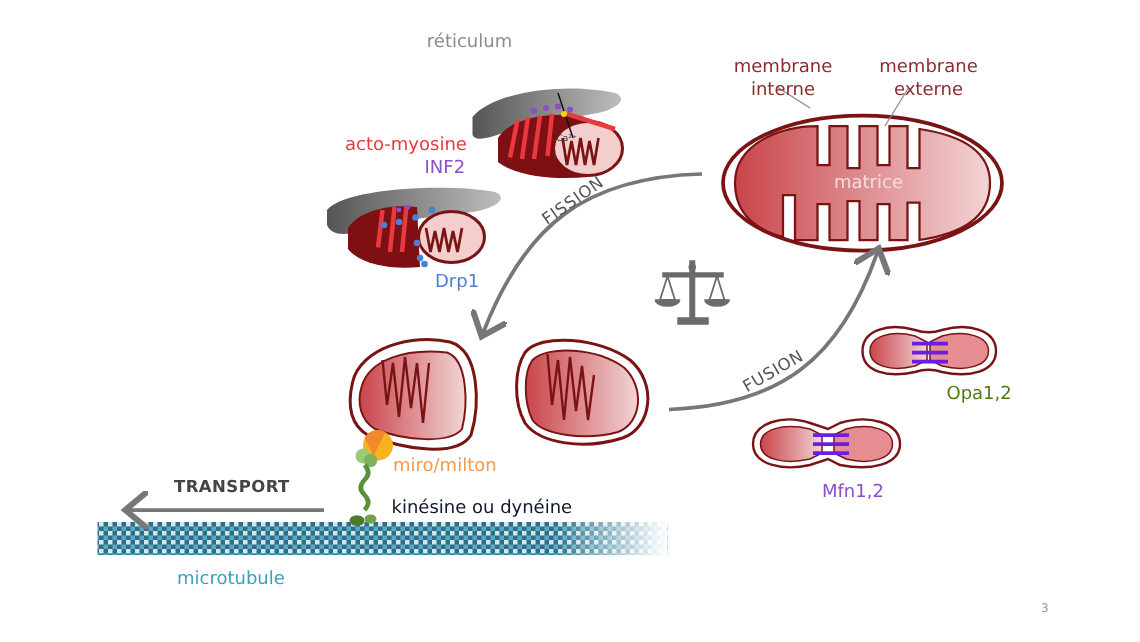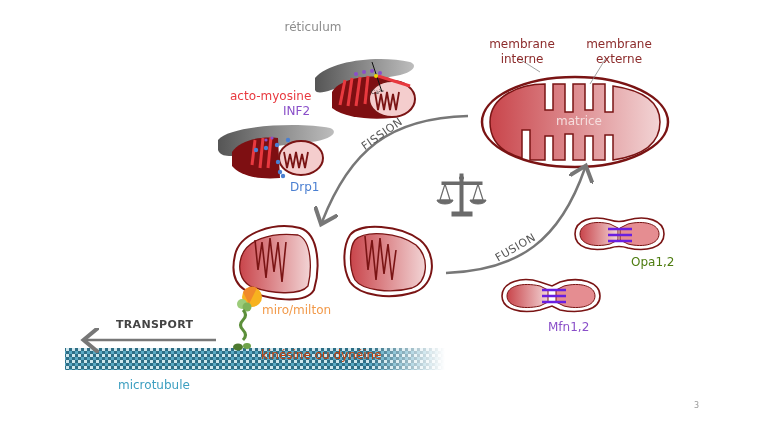--- a/index.html
+++ b/index.html
@@ -11,21 +11,21 @@
   .inf{left:283px;top:104px;font-size:12px;color:#8a4fc9;}
   .drp{left:290px;top:180px;font-size:12px;color:#4a7fd1;}
   .me{left:486px;top:37px;width:72px;text-align:center;font-size:12px;color:#8c2b2b;}
   .mi{left:583px;top:37px;width:72px;text-align:center;font-size:12px;color:#8c2b2b;}
   .mat{left:556px;top:114px;font-size:12px;color:#f6dede;}
   .fis{left:359px;top:142px;font-size:11px;color:#555;transform:rotate(-35deg);transform-origin:left top;letter-spacing:0.5px;}
   .fus{left:493px;top:253px;font-size:11px;color:#555;transform:rotate(-30deg);transform-origin:left top;letter-spacing:0.5px;}
   .opa{left:631px;top:255px;font-size:12px;color:#4d7c0f;}
   .mfn{left:548px;top:320px;font-size:12px;color:#8a4fc9;}
   .miro{left:262px;top:303px;font-size:12px;color:#f29a4a;}
-  .kin{left:261px;top:331px;font-size:12px;color:#c2410c;margin-top:17px;}
+  .kin{left:261px;top:331px;font-size:12px;color:#0f172a;}
   .tra{left:116px;top:318px;font-size:11px;color:#444;letter-spacing:0.3px;font-weight:bold;}
   .mtb{left:70px;top:378px;font-size:12px;color:#3d9fc0;margin-left:48px;}
   .pn{left:694px;top:401px;font-size:8px;color:#999;}
 </style>
 </head>
 <body>
 
 <div id="stage">
 <svg width="760" height="428" viewBox="0 0 760 428" xmlns="http://www.w3.org/2000/svg" style="position:absolute;left:0;top:0">
   <defs>

